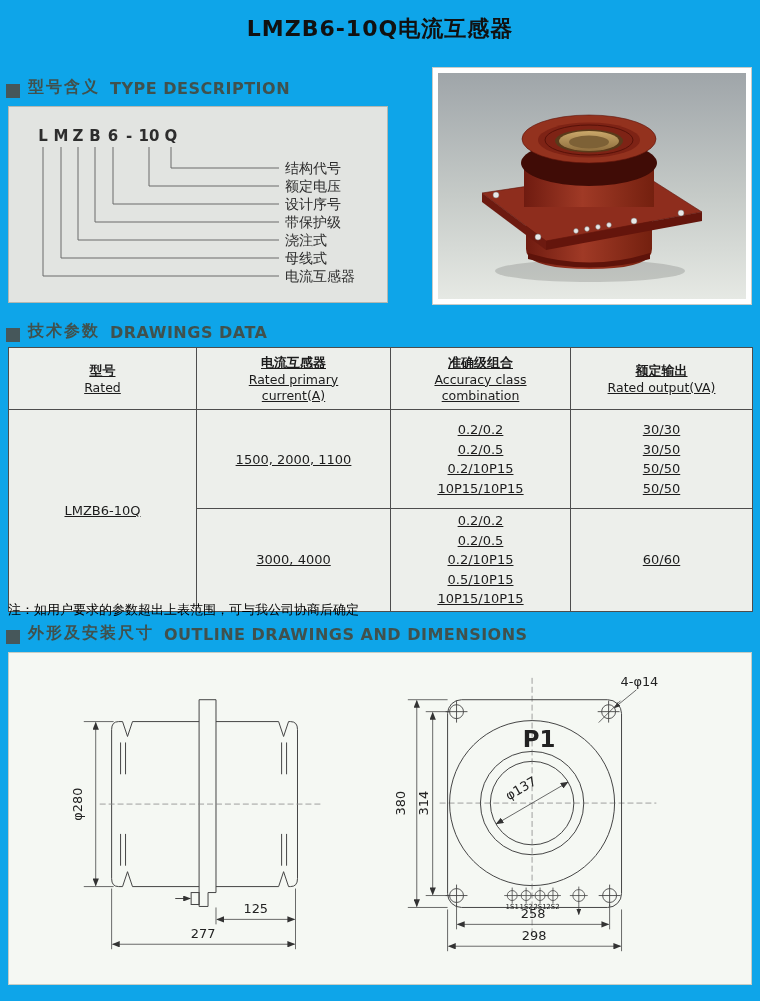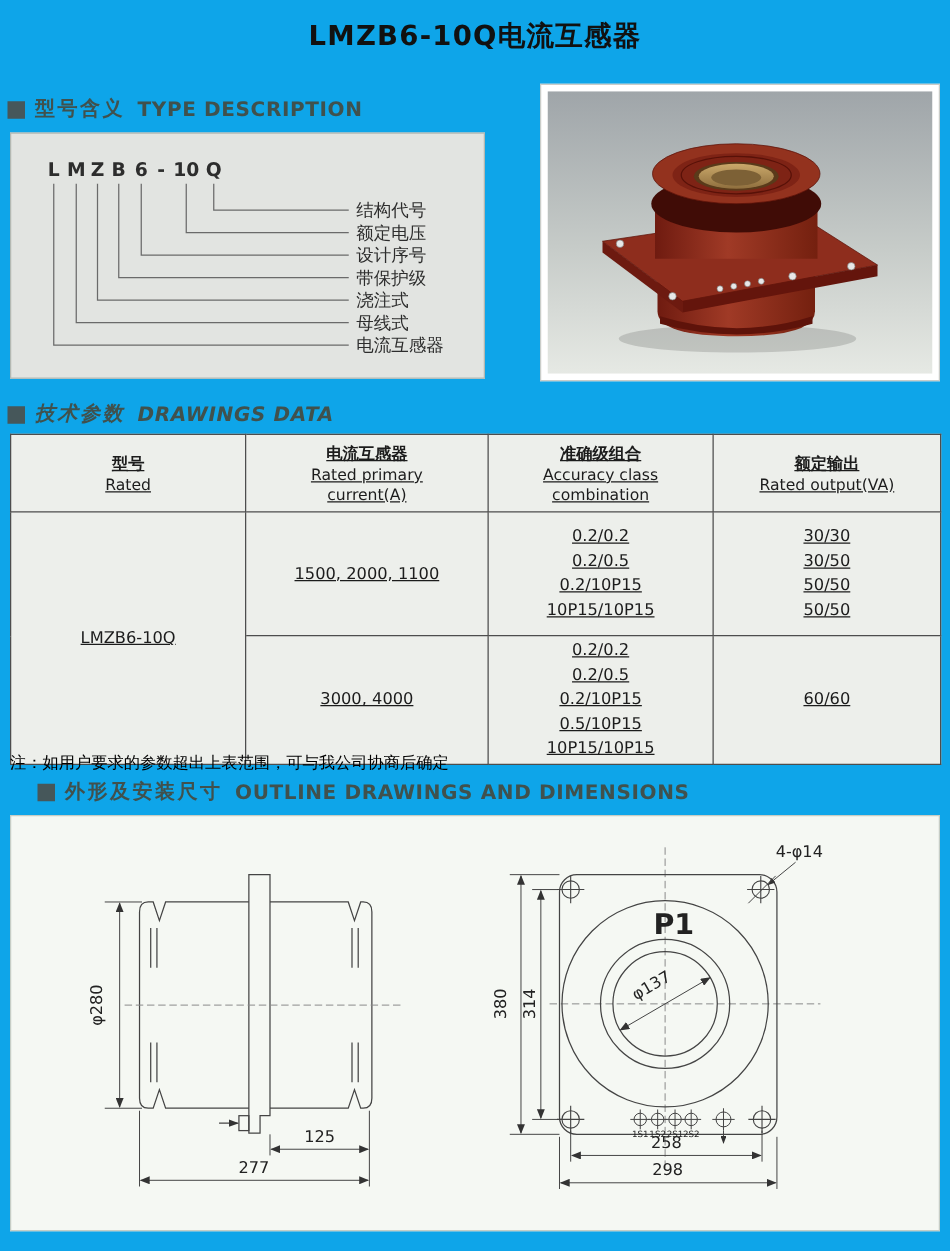--- a/index.html
+++ b/index.html
@@ -12,29 +12,29 @@
   }
   .page { position: relative; width: 760px; height: 1001px; overflow: hidden; background: #0ea5e9; }
 
   .doc-title {
     position: absolute; left: 0; top: 14px; width: 100%;
     text-align: center; font-size: 22px; font-weight: bold; color: #111;
     letter-spacing: 1px;
   }
 
   .section-header {
-    position: absolute; left: 6px; display: flex; align-items: center;
+    position: absolute; left: 6px; display: flex; align-items: flex-end;
     font-size: 16px; font-weight: bold; color: #40514d; white-space: nowrap;
   }
   .section-header .sq { width: 14px; height: 14px; background: #46575a; margin-right: 8px; flex: 0 0 auto; }
   .section-header .zh { margin-right: 10px; letter-spacing: 2px; }
   .section-header .en { letter-spacing: 0.5px; }
   #sec1 { top: 77px; }
-  #sec2 { top: 321px; font-style: italic; }
-  #sec3 { top: 623px; margin-left: 24px; }
+  #sec2 { top: 321px; }
+  #sec3 { top: 623px; }
 
   .type-diagram-box {
     position: absolute; left: 8px; top: 106px; width: 380px; height: 197px;
     background: #e2e4e1; border: 1px solid #b3b8b2;
   }
   .photo-box {
     position: absolute; left: 432px; top: 67px; width: 320px; height: 238px;
     background: #fff; border: 1px solid #c9ccc8; padding: 5px;
   }
   .photo-box svg { display: block; }

